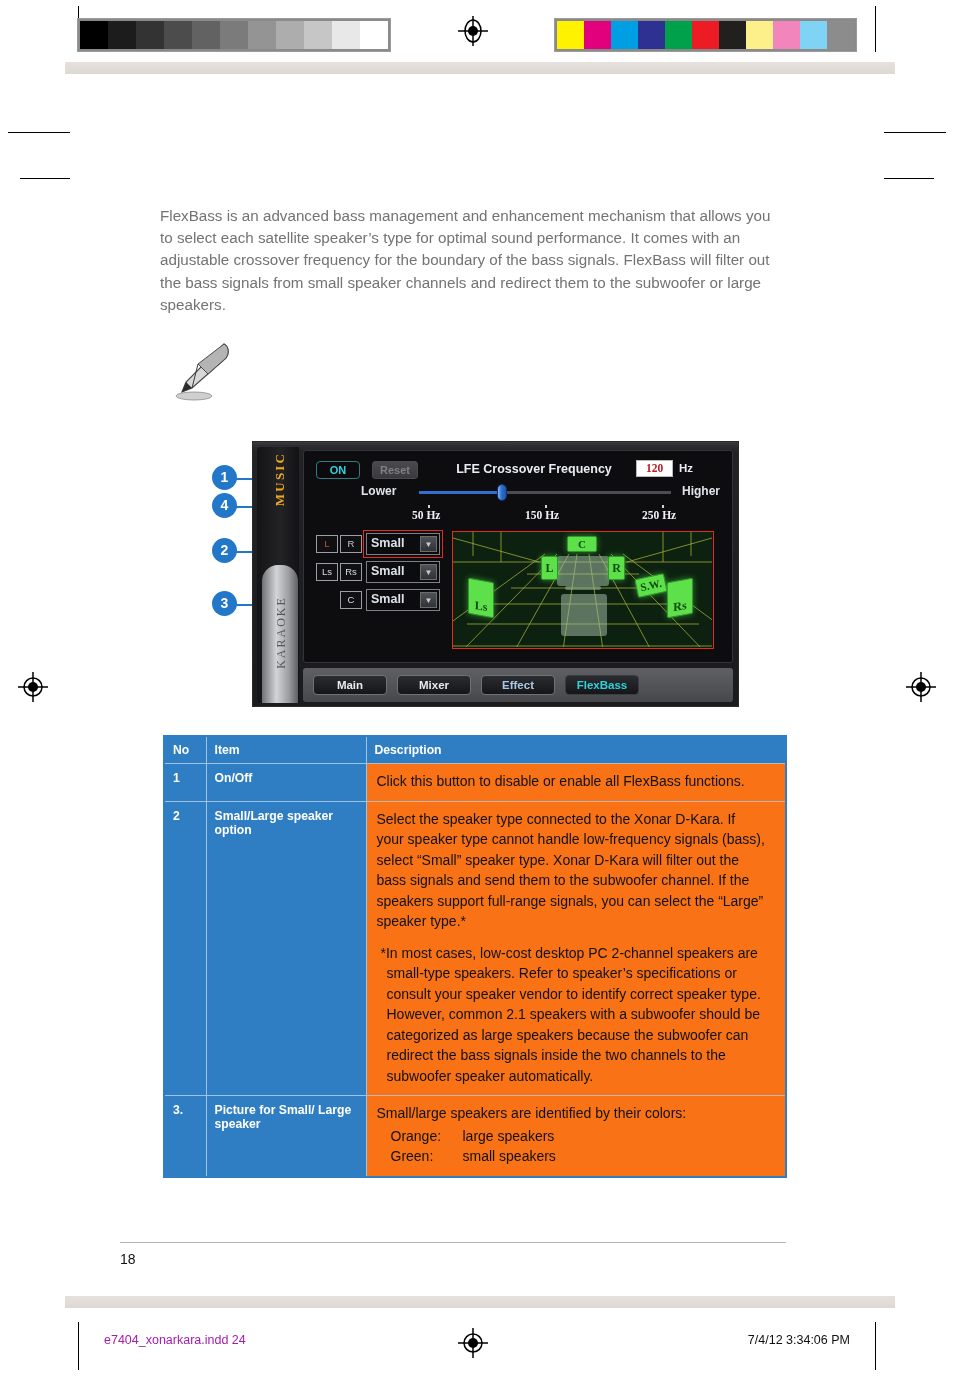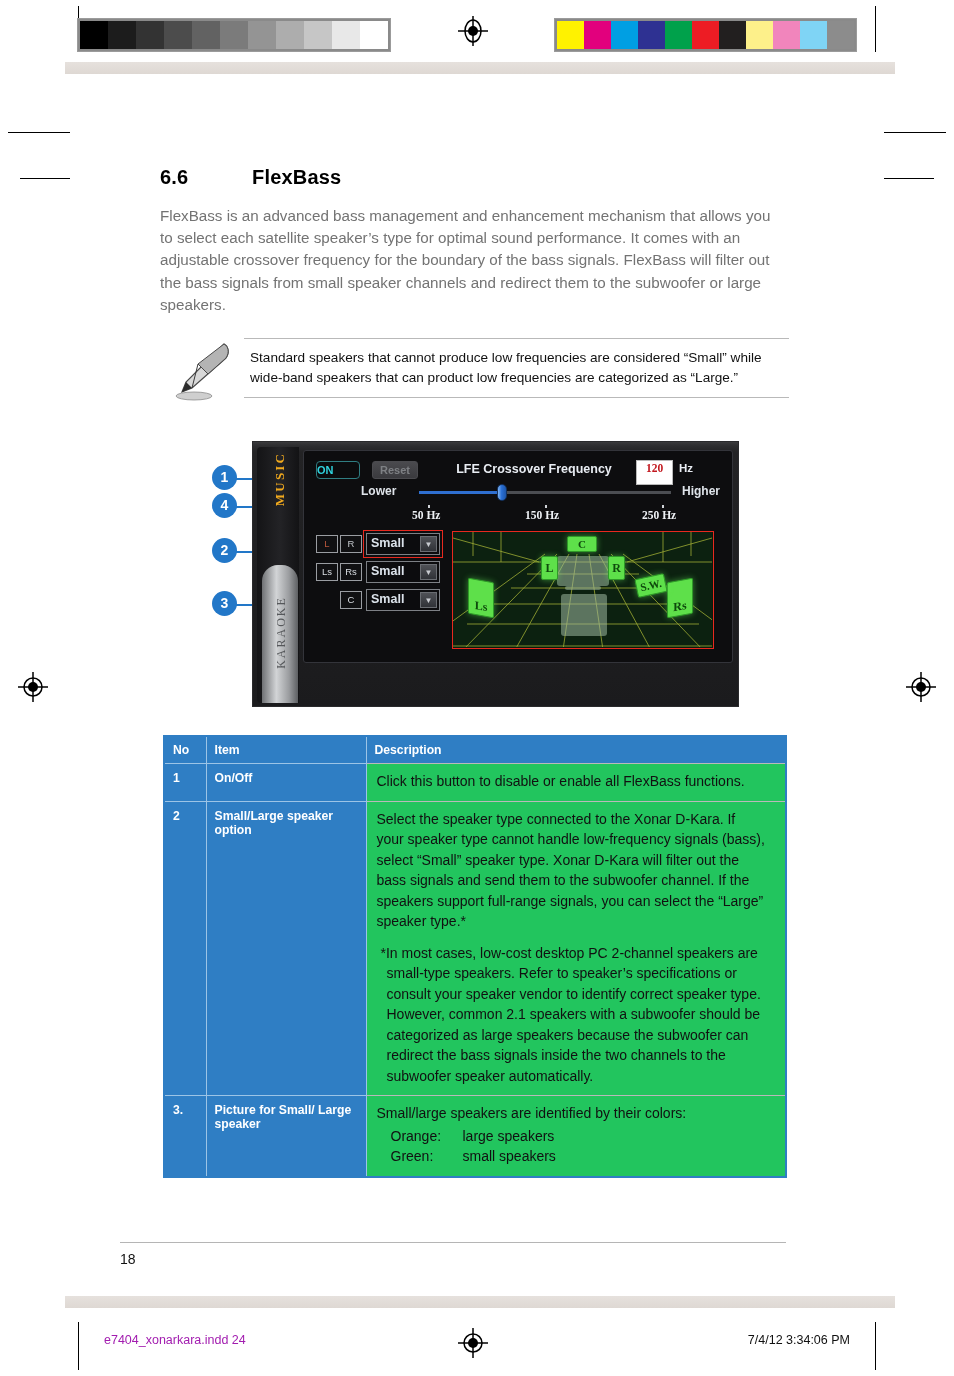--- a/index.html
+++ b/index.html
@@ -60,29 +60,29 @@
       border-radius: 16px 16px 2px 2px; }
   .rail-karaoke { position: absolute; left: -42px; top: 60px; width: 122px; text-align: center;
       transform: rotate(-90deg); color: #56585b; font-size: 12px; letter-spacing: 2px;
       font-family: "Liberation Serif", serif; }
 
   .panel { position: absolute; left: 50px; top: 8px; width: 430px; height: 213px;
       background: #0d0d0f; border: 1px solid #33343a; border-radius: 3px; }
 
   .btn-on { position: absolute; left: 12px; top: 10px; width: 44px; height: 18px;
       border: 1px solid #2f7d82; border-radius: 4px; background: #0b0b0d;
-      color: #2fd2dd; font-size: 11px; font-weight: bold; text-align: left; line-height: 16px; }
+      color: #2fd2dd; font-size: 11px; font-weight: bold; text-align: center; line-height: 16px; }
   .btn-reset { position: absolute; left: 68px; top: 10px; width: 46px; height: 18px;
       border: 1px solid #4a4a4e; border-radius: 3px;
       background: linear-gradient(to bottom,#4a4a4e,#3a3a3e);
       color: #7e8084; font-size: 11px; font-weight: bold; text-align: center; line-height: 16px; }
 
   .lfe-title { position: absolute; left: 130px; top: 11px; width: 200px; text-align: center;
       color: #e9edf3; font-size: 12.5px; font-weight: bold; }
-  .lfe-box { position: absolute; left: 332px; top: 9px; width: 37px; height: 25px;
+  .lfe-box { position: absolute; left: 332px; top: 9px; width: 37px; height: 17px;
       background: #fff; border: 1px solid #b9b9b9; color: #c2181f;
       font-size: 11.5px; font-weight: bold; text-align: center; line-height: 15px;
       font-family: "Liberation Serif", serif; }
   .lfe-unit { position: absolute; left: 375px; top: 11px; color: #e9edf3; font-size: 11.5px; font-weight: bold; }
 
   .lbl-lower { position: absolute; left: 57px; top: 33px; color: #dfe4ea; font-size: 12px; font-weight: bold; }
   .lbl-higher { position: absolute; left: 378px; top: 33px; color: #dfe4ea; font-size: 12px; font-weight: bold; }
   .track { position: absolute; left: 115px; top: 40px; width: 252px; height: 3px; background: #4b4d52; }
   .track-fill { position: absolute; left: 115px; top: 40px; width: 85px; height: 3px; background: #2f6fd0; }
   .thumb { position: absolute; left: 196px; top: 33px; width: 10px; height: 17px; border-radius: 5px;
@@ -132,21 +132,21 @@
   .tbl { position: absolute; left: 163px; top: 735px; width: 624px;
       border: 2px solid #2f7ec4; border-collapse: collapse; table-layout: fixed; }
   .tbl td, .tbl th { vertical-align: top; }
   .c-no   { width: 42px; }
   .c-item { width: 160px; }
   .hd { background: #2f7ec4; color: #fff; font-size: 12.2px; font-weight: bold;
         padding: 6px 8px; border-right: 1px solid #9cc4e6; text-align: left; }
   .hd.last { border-right: none; }
   .tb-blue { background: #2f7ec4; color: #fff; font-size: 12.2px; font-weight: bold;
         padding: 7px 8px; border-right: 1px solid #9cc4e6; border-top: 1px solid #9cc4e6; }
-  .tb-desc { background: #22c55e; color: #111; font-size: 14px; line-height: 20.5px;
+  .tb-desc { background: #f97316; color: #111; font-size: 14px; line-height: 20.5px;
         padding: 7px 19px 9px 10px; border-top: 1px solid #b9b9b9; }
   .tb-desc p + p { margin-top: 11px; }
   .foot-note { padding-left: 10px; text-indent: -6px; }
   .sub-list { margin-top: 2px; padding-left: 14px; }
   .sub-list div { display: flex; }
   .sub-list span.k { width: 72px; }
 
   
   .pg-rule { position: absolute; left: 120px; top: 1242px; width: 666px; height: 1px; background: #b5b5b5; }
   .pg-num { position: absolute; left: 120px; top: 1251px; font-size: 14px; color: #111; }
@@ -229,39 +229,31 @@
       <div class="sw" style="background: rgb(241, 133, 188);"></div>
       <div class="sw" style="background: rgb(127, 212, 245);"></div>
       <div class="sw" style="background: rgb(140, 140, 140);"></div>
     </div>
 
   <div class="band-top"></div>
   <div class="band-bottom"></div>
 
   <div class="doc">
 
-    <div class="sec-head">
-      <span class="num">6.6</span><span>FlexBass</span>
-    </div>
 
     <div class="intro">FlexBass is an advanced bass management and enhancement mechanism that allows you to select each satellite speaker’s type for optimal sound performance.  It comes with an adjustable crossover frequency for the boundary of the bass signals.  FlexBass will filter out the bass signals from small speaker channels and redirect them to the subwoofer or large speakers.</div>
 
     <div class="pencil">
       <svg width="66" height="62" viewBox="0 0 66 62">
         <path d="M56,4 C60,6 62,12 58,18 L24,48 L14,52 L18,42 Z" fill="#d8d8d8" stroke="#4a4a4a" stroke-width="1.2"></path>
         <path d="M56,4 C60,6 62,12 58,18 L40,34 L30,24 Z" fill="#b4b4b4" stroke="#4a4a4a" stroke-width="1"></path>
         <path d="M18,42 L14,52 L24,48 Z" fill="#2b2b2b"></path>
         <line x1="30" y1="24" x2="24" y2="48" stroke="#3a3a3a" stroke-width="1"></line>
         <ellipse cx="26" cy="56" rx="18" ry="4" fill="#cfcfcf" stroke="#8c8c8c" stroke-width="0.8"></ellipse>
       </svg>
-    </div>
-    <div class="note">
-      <div class="note-rule"></div>
-      <div class="note-text">Standard speakers that cannot produce low frequencies are considered “Small” while wide-band speakers that can product low frequencies are categorized as “Large.”</div>
-      <div class="note-rule"></div>
     </div>
 
     <div class="lead" style="left:236px;top:478px;width:96px;"></div>
     <div class="lead" style="left:236px;top:506px;width:211px;"></div>
     <div class="lead" style="left:236px;top:551px;width:86px;"></div>
     <div class="lead" style="left:236px;top:604px;width:222px;"></div>
 
     <div class="callout" style="left:212px;top:465px;">1</div>
     <div class="callout" style="left:212px;top:493px;">4</div>
     <div class="callout" style="left:212px;top:538px;">2</div>
@@ -360,20 +352,26 @@
           </svg>
           <div class="spk" style="left:114px;top:4px;width:30px;height:16px;font-size:11px;line-height:14px;">C</div>
           <div class="spk" style="left:88px;top:24px;width:17px;height:24px;font-size:12px;line-height:22px;">L</div>
           <div class="spk" style="left:155px;top:24px;width:17px;height:24px;font-size:12px;line-height:22px;">R</div>
           <div class="spk" style="left:15px;top:48px;width:26px;height:36px;font-size:12px;line-height:50px;transform:skewY(10deg);">Ls</div>
           <div class="spk" style="left:214px;top:48px;width:26px;height:36px;font-size:12px;line-height:50px;transform:skewY(-10deg);">Rs</div>
           <div class="spk" style="left:183px;top:44px;width:30px;height:19px;font-size:11px;line-height:17px;transform:rotate(-12deg);">S.W.</div>
         </div>
       </div>
 
+      <div class="tabs">
+        <div class="tab" style="left:10px;color:#e6eaef;">Main</div>
+        <div class="tab" style="left:94px;color:#e6eaef;">Mixer</div>
+        <div class="tab" style="left:178px;color:#a8c8e8;">Effect</div>
+        <div class="tab" style="left:262px;color:#2fd2dd;border-color:#3b3d42;">FlexBass</div>
+      </div>
     </div>
 
     <table class="tbl">
       <colgroup>
           <col class="c-no">
           <col class="c-item">
           <col>
         </colgroup>
       <thead>
         <tr>

